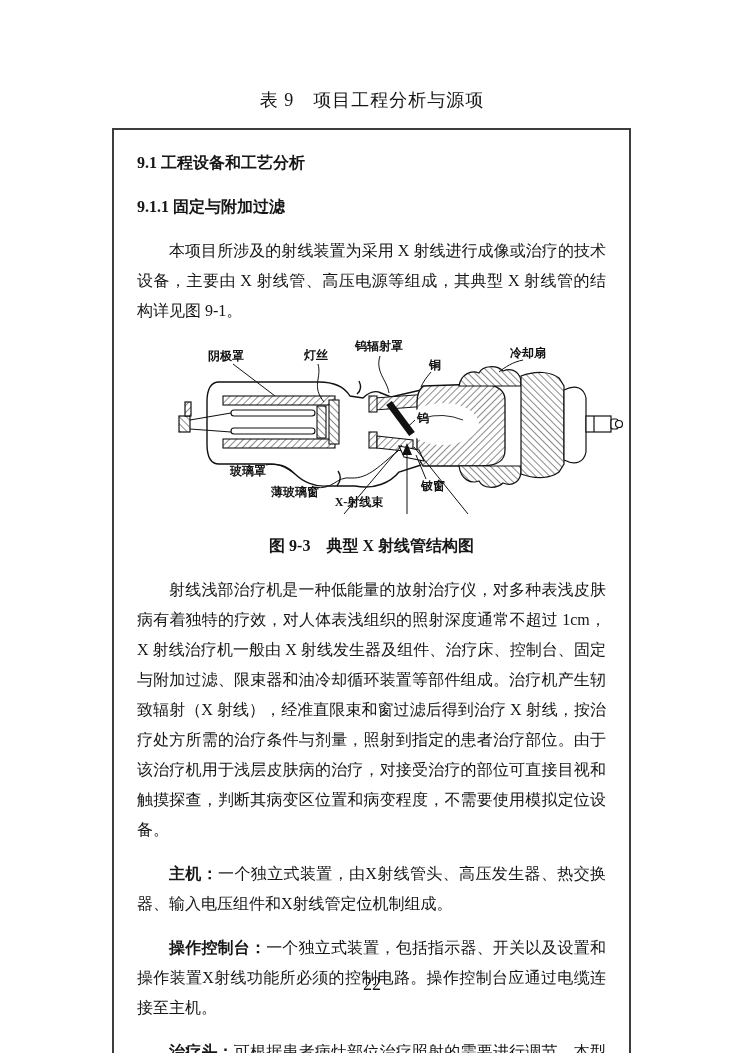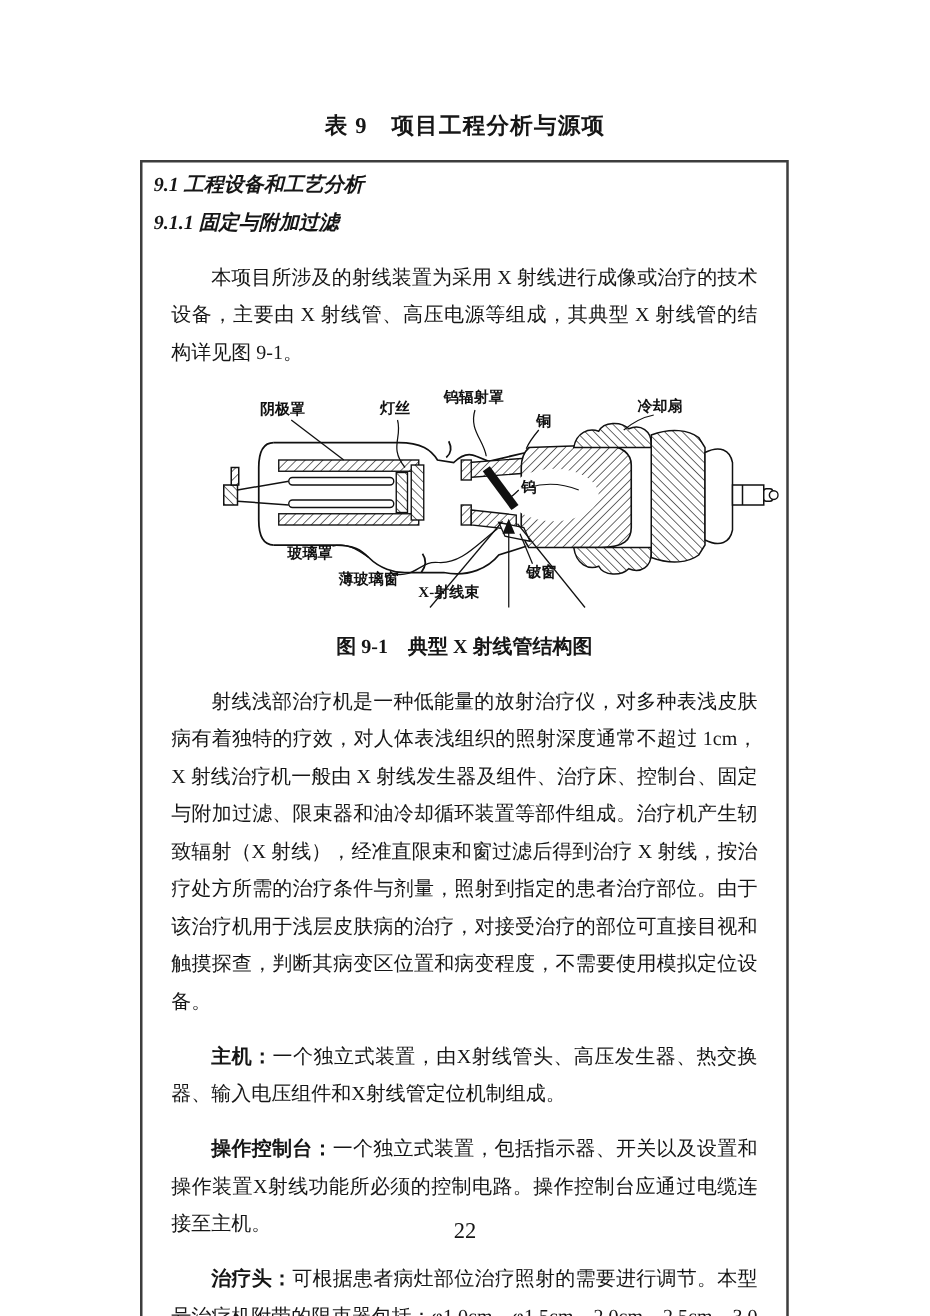--- a/index.html
+++ b/index.html
@@ -3,27 +3,27 @@
 <meta charset="utf-8">
 <style>
   html,body{margin:0;padding:0;}
   body{
     width:744px;height:1053px;position:relative;background:#ffffff;
     font-family:"Liberation Serif","DejaVu Serif",serif;color:#161616;
     overflow:hidden;
   }
   .doc-title{
     position:absolute;top:88px;left:0;right:0;text-align:center;
-    font-size:18px;font-weight:bold;letter-spacing:1px;
+    font-size:18px;font-weight:normal;letter-spacing:1px;
   }
   .content-box{
     position:absolute;left:112px;top:128px;width:519px;box-sizing:border-box;
     border:2px solid #3d3d3d;padding:4px 9px 8px 9px;background:#ffffff;
   }
-  .h1,.h2{font-size:16px;font-weight:bold;line-height:30px;margin:0;font-style:italic;}
+  .h1,.h2{font-size:16px;font-weight:bold;line-height:30px;margin:14px;}
   .para{
     font-size:16px;line-height:30px;margin:14px;text-align:justify;
     text-indent:2em;word-break:break-all;
   }
   .lead{font-weight:bold;}
   .figure{position:relative;width:500px;height:176px;margin:2px auto 15px;}
   .figure svg{position:absolute;left:0;top:0;}
   .fig-label{
     position:absolute;transform:translate(-50%,-50%);
     font-size:12px;font-weight:bold;white-space:nowrap;color:#111;
@@ -145,21 +145,21 @@
       <span class="fig-label" style="left:256px;top:6px;font-family:Liberation Mono, monospace;">钨辐射罩</span>
       <span class="fig-label" style="left:312px;top:25px;">铜</span>
       <span class="fig-label" style="left:405px;top:13px;">冷却扇</span>
       <span class="fig-label" style="left:125px;top:131px;">玻璃罩</span>
       <span class="fig-label" style="left:172px;top:152px;">薄玻璃窗</span>
       <span class="fig-label" style="left:236px;top:162px;">X-射线束</span>
       <span class="fig-label" style="left:310px;top:146px;">铍窗</span>
       <span class="fig-label" style="left:300px;top:78px;">钨</span>
     </div>
 
-    <p class="caption">图 9-1　典型 X 射线管结构图</p>
+    <p class="caption">图 9-3　典型 X 射线管结构图</p>
 
     <p class="para">射线浅部治疗机是一种低能量的放射治疗仪，对多种表浅皮肤病有着独特的疗效，对人体表浅组织的照射深度通常不超过 1cm，X 射线治疗机一般由 X 射线发生器及组件、治疗床、控制台、固定与附加过滤、限束器和油冷却循环装置等部件组成。治疗机产生轫致辐射（X 射线），经准直限束和窗过滤后得到治疗 X 射线，按治疗处方所需的治疗条件与剂量，照射到指定的患者治疗部位。由于该治疗机用于浅层皮肤病的治疗，对接受治疗的部位可直接目视和触摸探查，判断其病变区位置和病变程度，不需要使用模拟定位设备。</p>
 
 
     <p class="para"><span class="lead">主机：</span><span>一个独立式装置，由X射线管头、高压发生器、热交换器、输入电压组件和X射线管定位机制组成。</span></p>
 
     <p class="para"><span class="lead">操作控制台：</span><span>一个独立式装置，包括指示器、开关以及设置和操作装置X射线功能所必须的控制电路。操作控制台应通过电缆连接至主机。</span></p>
 
     <p class="para"><span class="lead">治疗头：</span><span>可根据患者病灶部位治疗照射的需要进行调节。本型号治疗机附带的限束器包括：φ1.0cm、φ1.5cm、2.0cm、2.5cm、3.0cm、4.0cm、5.0cm、7.3cm、10.0cm、12.7cm等10个，国内外已在临床运行该类设备最大限束器为18cm×8cm。本项目拟配置φ1.5cm、φ2.5cm、φ5cm、φ7.3cm、φ10cm、φ12.7cm</span></p>
 

